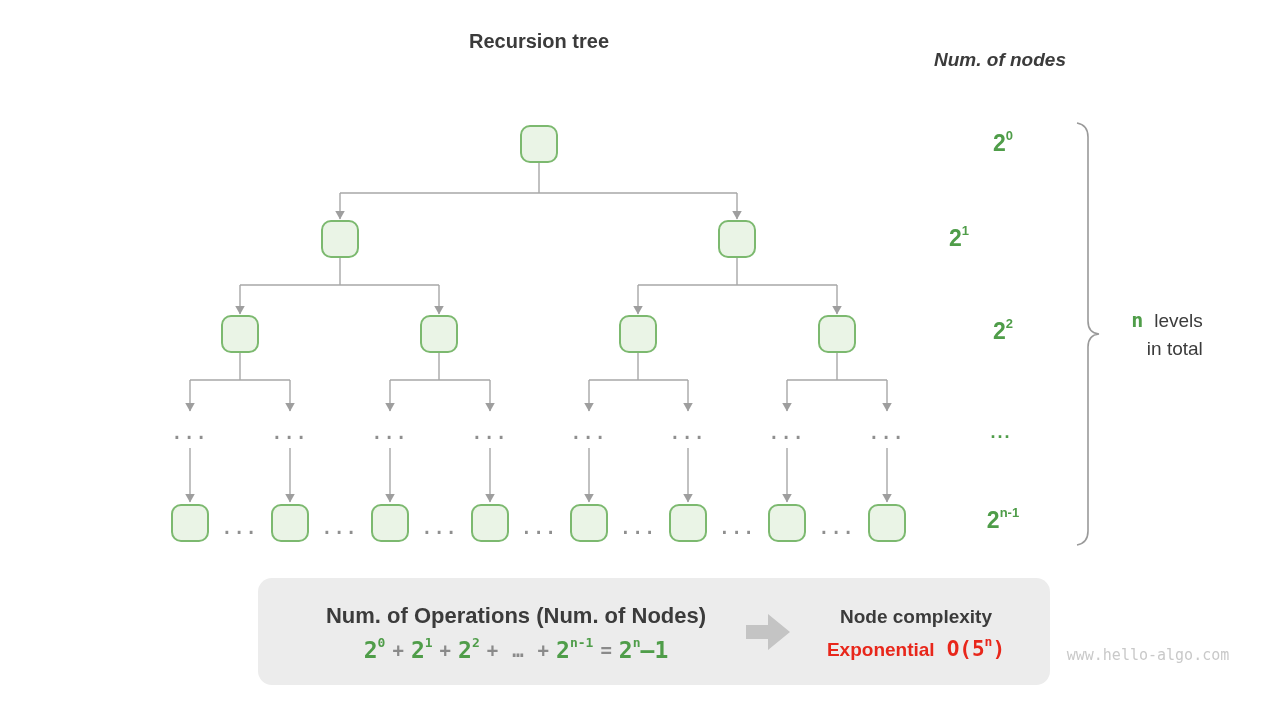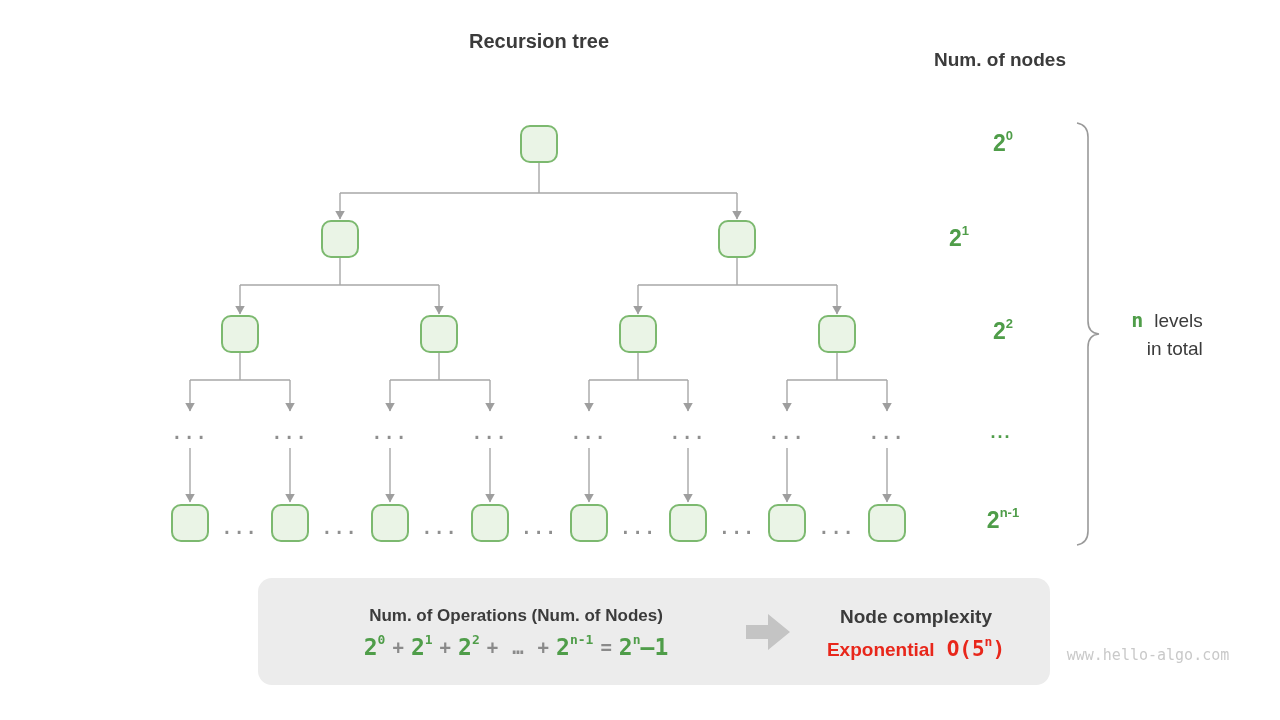--- a/index.html
+++ b/index.html
@@ -5,21 +5,21 @@
   html,body{margin:0;padding:0;background:#fff;}
   #stage{
     position:relative;width:1280px;height:720px;background:#ffffff;
     font-family:"Liberation Sans",sans-serif;overflow:hidden;
     --green:#4f9d49;--node-border:#7cb96f;--node-fill:#eaf4e6;
     --line:#a7a7a7;--dark:#3b3b3b;--red:#e8271b;--boxbg:#ececec;
   }
   .abs{position:absolute;transform:translate(-50%,-50%);white-space:nowrap;}
   .title{font-size:20px;font-weight:bold;color:var(--dark);}
   .subtitle{font-size:19px;color:#333;}
-  .right-header{font-size:19px;font-weight:bold;color:var(--dark);text-align:center;line-height:29px;}
+  .right-header{font-size:19px;font-weight:bold;color:var(--dark);text-align:center;line-height:29px;font-style:italic;}
   svg.overlay{position:absolute;left:0;top:0;z-index:1;pointer-events:none;}
   .node{
     position:absolute;width:38px;height:38px;box-sizing:border-box;z-index:2;
     border:2.5px solid var(--node-border);background:var(--node-fill);border-radius:10px;
   }
   .tdots{
     position:absolute;transform:translate(-50%,-50%);z-index:2;
     font-weight:bold;font-size:17px;letter-spacing:2px;color:#8f8f8f;
     font-family:"DejaVu Sans Mono",monospace;
   }
@@ -28,21 +28,21 @@
     font-size:23px;color:var(--green);z-index:2;
   }
   .lvl sup{font-size:13px;position:relative;top:-2px;}
   .nlevels{font-size:19px;color:var(--dark);text-align:right;line-height:28px;}
   .nlevels .n-green{font-family:"DejaVu Sans Mono",monospace;font-weight:bold;font-size:20px;color:var(--green);margin-right:11px;}
   .summary-box{
     position:absolute;left:258px;top:578px;width:792px;height:107px;
     background:var(--boxbg);border-radius:14px;z-index:0;
   }
   .ops{ text-align:center;z-index:2;}
-  .ops-title{font-size:17px;font-weight:bold;color:var(--dark);margin-bottom:8px;}
+  .ops-title{font-size:22px;font-weight:bold;color:var(--dark);margin-bottom:8px;}
   .formula{font-family:"DejaVu Sans Mono",monospace;font-weight:bold;}
   .fseg{display:inline-block;}
   .fseg.grn{color:var(--green);font-size:23px;}
   .fseg.op{color:#8a8a8a;font-size:19px;margin:0 7px;position:relative;top:-1px;}
   .fseg sup{font-size:13px;position:relative;top:-2px;}
   .cx{text-align:center;z-index:2;}
   .cx-title{font-size:19px;font-weight:bold;color:var(--dark);margin-bottom:8px;}
   .cx-val{color:var(--red);font-weight:bold;font-size:19px;}
   .cx-o{font-family:"DejaVu Sans Mono",monospace;font-size:21px;margin-left:12px;}
   .cx-o sup{font-size:13px;position:relative;top:-2px;}

